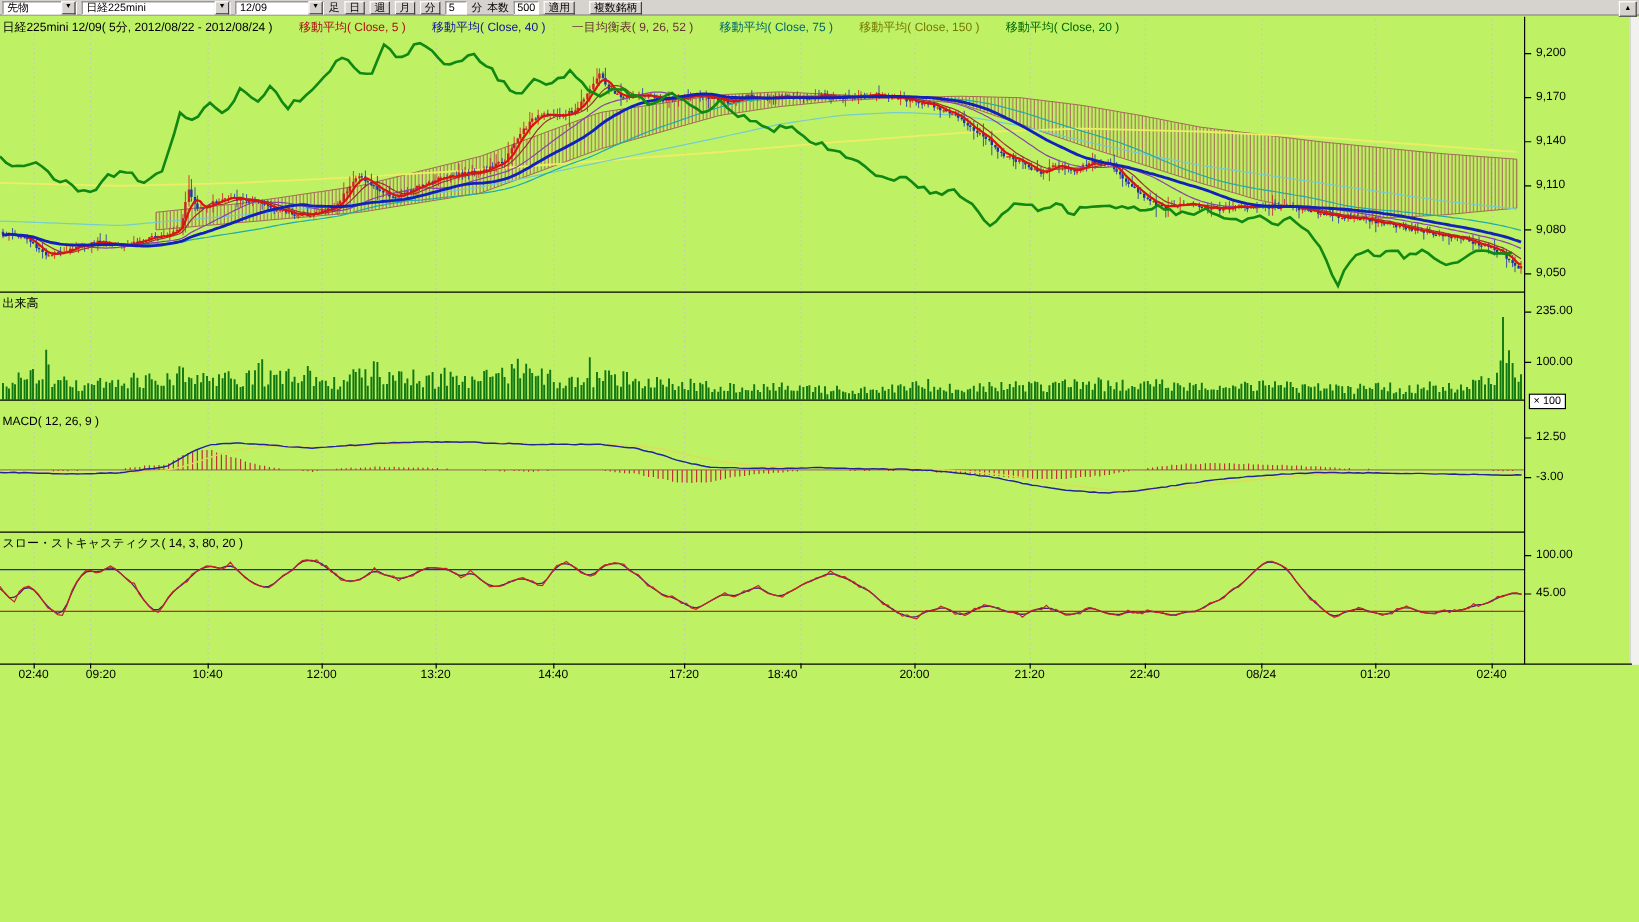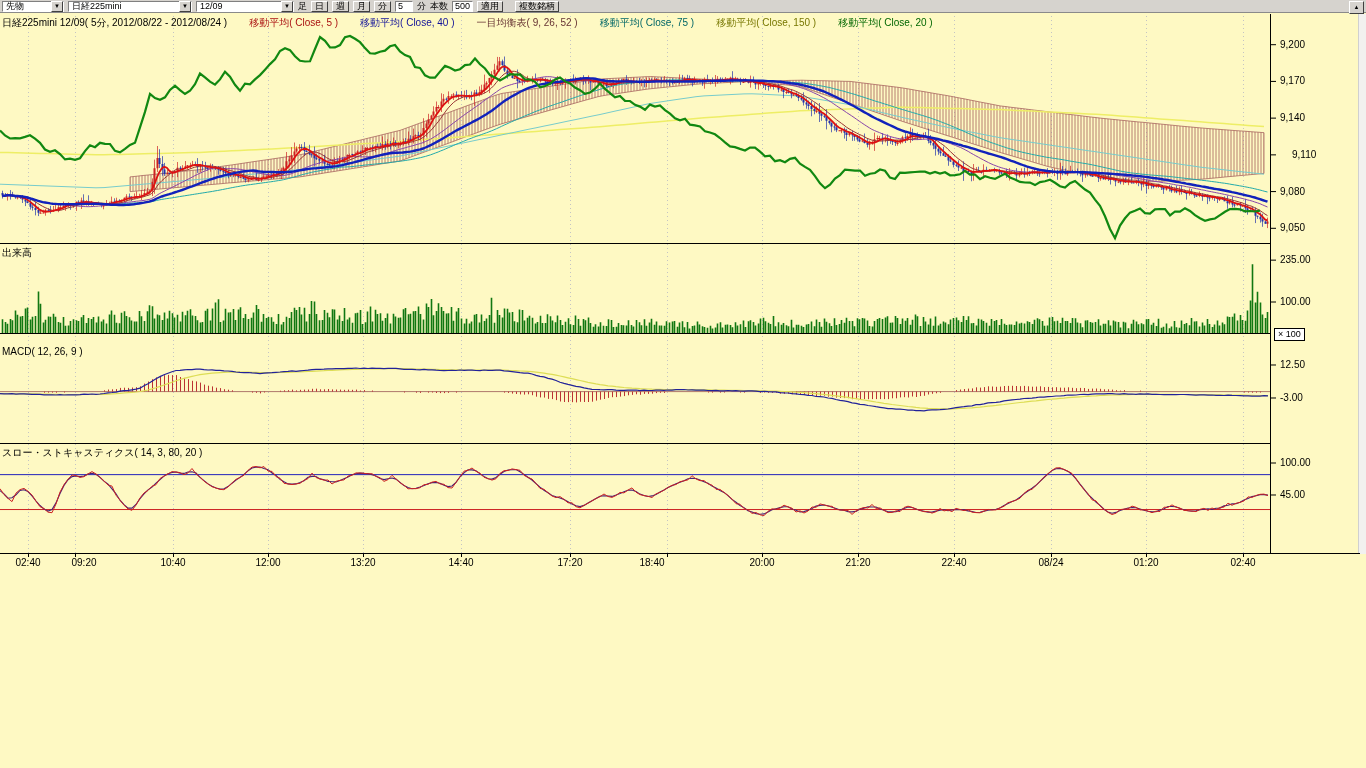--- a/index.html
+++ b/index.html
@@ -1,16 +1,16 @@
 <!DOCTYPE html>
 <html><head>
 <meta charset="utf-8">
 <style>
   html,body{margin:0;padding:0;background:#fff;}
-  #app{position:relative;width:1366px;height:768px;background:#fef9c3;overflow:hidden;
+  #app{position:relative;width:1366px;height:768px;background:#bef264;overflow:hidden;
        font-family:"Liberation Sans","DejaVu Sans",sans-serif;color:#000;}
   
   .toolbar{position:absolute;top:0;left:0;width:1366px;height:13px;background:#d6d3ce;
            border-bottom:1px solid #8a8a8a;display:flex;align-items:center;gap:4px;
            padding:0 2px;font-size:9px;z-index:6;box-sizing:border-box;}
   .dd{display:inline-flex;align-items:center;justify-content:space-between;background:#fff;
       border:1px solid;border-color:#808080 #fff #fff #808080;height:11px;padding-left:3px;box-sizing:border-box;}
   .dd .arr{background:#d6d3ce;border:1px solid;border-color:#fff #404040 #404040 #fff;
       width:10px;height:9px;font-size:6px;line-height:9px;text-align:center;margin-left:3px;}
   .tbtn{background:#d6d3ce;border:1px solid;border-color:#fff #404040 #404040 #fff;
@@ -39,21 +39,21 @@
 
   <div class="toolbar">
     <div class="dd" style="width:62px">
       <span>先物</span>
       <span class="arr">▼</span>
     </div>
     <div class="dd" style="width:124px">
       <span>日経225mini</span>
       <span class="arr">▼</span>
     </div>
-    <div class="dd" style="width:98px">
+    <div class="dd" style="width:74px">
       <span>12/09</span>
       <span class="arr">▼</span>
     </div>
     <span class="tlbl">足</span>
     <button class="tbtn">日</button>
     <button class="tbtn">週</button>
     <button class="tbtn">月</button>
     <button class="tbtn">分</button>
     <span class="field">5</span>
     <span class="tlbl">分</span>
@@ -145,21 +145,21 @@
 
   <div class="sec-label" style="top:246px">出来高</div>
   <div class="mult-box">× 100</div>
   <div class="sec-label" style="top:346px">MACD( 12, 26, 9 )</div>
   <div class="sec-label" style="top:446px">スロー・ストキャスティクス( 14, 3, 80, 20 )</div>
 
   <div id="labels">
       <div class="axis-label" style="top: 38.6897px;">9,200</div>
       <div class="axis-label" style="top: 75.4138px;">9,170</div>
       <div class="axis-label" style="top: 112.138px;">9,140</div>
-      <div class="axis-label" style="top: 148.862px; margin-left: 12px;">9,110</div>
+      <div class="axis-label" style="top: 148.862px;">9,110</div>
       <div class="axis-label" style="top: 185.586px;">9,080</div>
       <div class="axis-label" style="top: 222.31px;">9,050</div>
       <div class="axis-label" style="top: 254.15px;">235.00</div>
       <div class="axis-label" style="top: 296px;">100.00</div>
       <div class="axis-label" style="top: 358.988px;">12.50</div>
       <div class="axis-label" style="top: 391.987px;">-3.00</div>
       <div class="axis-label" style="top: 457px;">100.00</div>
       <div class="axis-label" style="top: 488.999px;">45.00</div>
       <div class="time-label" style="left: 28px; top: 557px;">02:40</div>
       <div class="time-label" style="left: 84px; top: 557px;">09:20</div>

